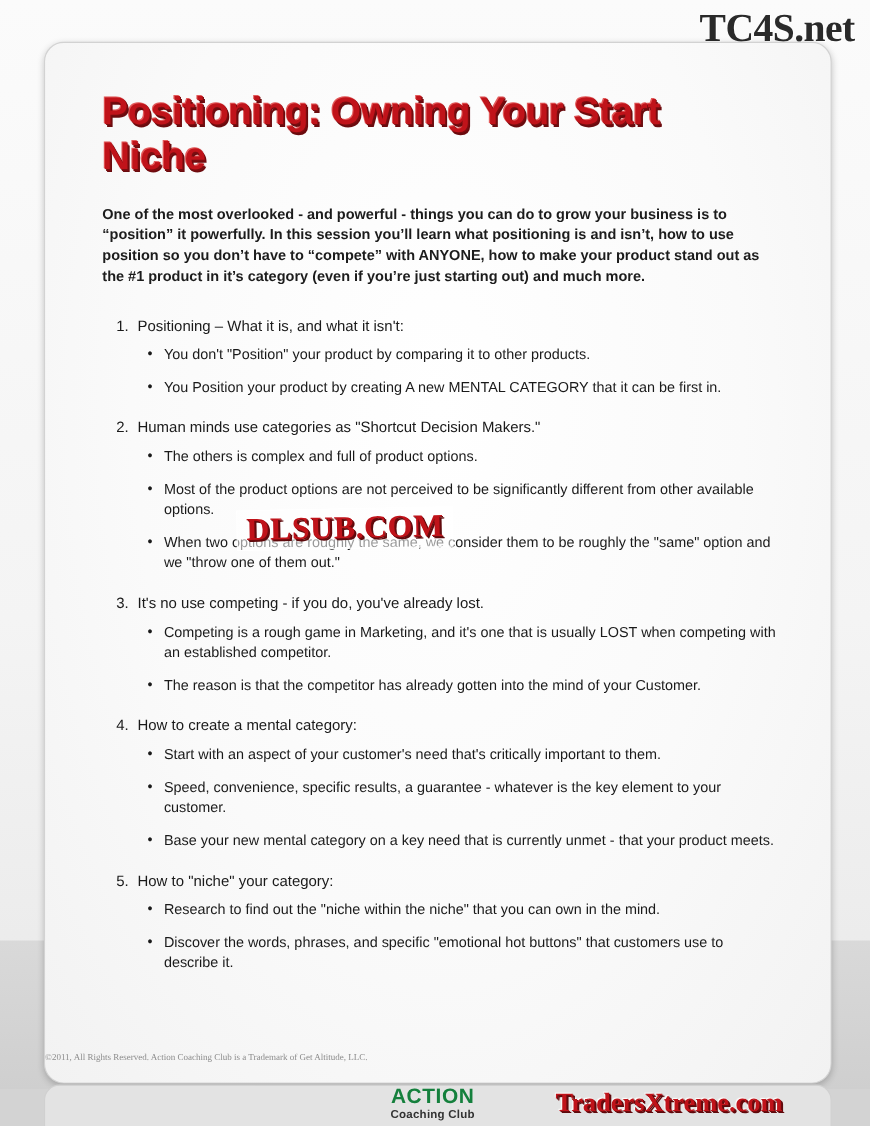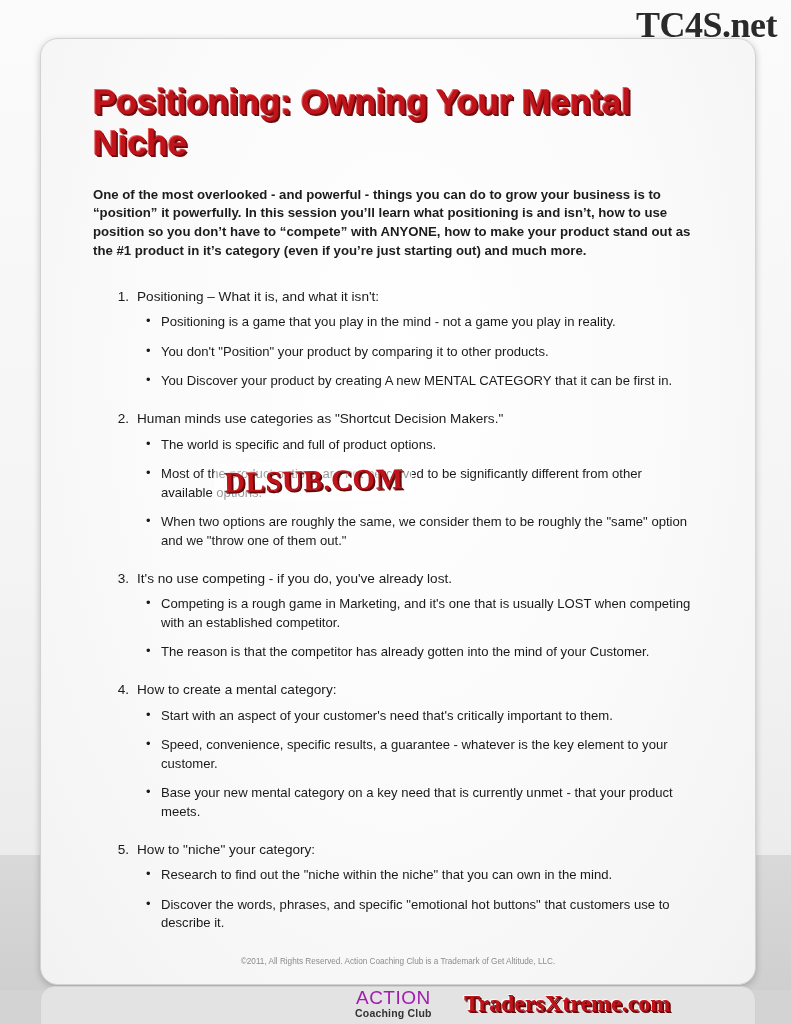--- a/index.html
+++ b/index.html
@@ -95,21 +95,21 @@
     font-size: 13.2px;
     font-weight: bold;
     line-height: 1.42;
     color: #1c1c1c;
     margin: 0 0 26px 0;
     max-width: 605px;
   }
 
   
   ol.outline {
-    margin: 12px;
+    margin: 0;
     padding: 0 0 0 28px;
     list-style: none;
     counter-reset: item;
   }
   ol.outline > li {
     position: relative;
     margin: 0 0 10px 0;
     font-size: 13.6px;
     color: #1a1a1a;
     line-height: 1.45;
@@ -172,50 +172,50 @@
     border: 1px solid rgba(255,255,255,0.8);
     transform: rotate(-1.2deg);
   }
 
   
   .copyright {
     position: absolute;
     left: 0;
     right: 0;
     bottom: 18px;
-    text-align: center;
+    text-align: left;
     font-size: 8.2px;
     color: #8c8c8c;
-    font-family: Liberation Sans, sans-serif;
+    font-family: Liberation Serif, serif;
   }
 
   
   .footer-logo {
     position: absolute;
     left: 355px;
     top: 988px;
     text-align: center;
     line-height: 1.05;
   }
   .footer-logo .action {
     font-size: 19px;
-    font-weight: normal;
-    color: #a21caf;
+    font-weight: bold;
+    color: #15803d;
     letter-spacing: 0.5px;
   }
   .footer-logo .coaching {
     font-size: 10.5px;
     color: #333333;
     letter-spacing: 0.2px;
     font-weight: bold;
   }
 
   .wm-bottom {
     position: absolute;
-    left: 464px;
+    left: 505px;
     top: 990px;
     font-size: 24px;
     font-weight: bold;
     font-family: "Liberation Serif", serif;
     color: #c0131a;
     text-shadow:
       1px 1px 0 #6d0b0e,
       2px 2px 0 #5d090c,
       -1px -1px 1px #ffffff;
   }
@@ -237,39 +237,38 @@
 
 <div class="page-bg"></div>
 <div class="bg-band"></div>
 <div class="bg-band-lower"></div>
 
 <div class="wm-top">TC4S.net</div>
 
 <div class="sheet">
   <div class="sheet-inner">
 
-    <h1 class="doc-title">Positioning: Owning Your Mental Niche</h1>
+    <h1 class="doc-title">Positioning: Owning Your Start Niche</h1>
 
     <p class="intro">One of the most overlooked - and powerful - things you can do to grow your business is to “position” it powerfully. In this session you’ll learn what positioning is and isn’t, how to use position so you don’t have to “compete” with ANYONE, how to make your product stand out as the #1 product in it’s category (even if you’re just starting out) and much more.</p>
 
     <ol class="outline">
 
       <li>
         <span class="num-label">Positioning – What it is, and what it isn't:</span>
         <ul class="sub">
-          <li>Positioning is a game that you play in the mind - not a game you play in reality.</li>
           <li>You don't "Position" your product by comparing it to other products.</li>
-          <li>You Discover your product by creating A new MENTAL CATEGORY that it can be first in.</li>
+          <li>You Position your product by creating A new MENTAL CATEGORY that it can be first in.</li>
         </ul>
       </li>
 
       <li>
         <span class="num-label">Human minds use categories as "Shortcut Decision Makers."</span>
         <ul class="sub">
-          <li>The world is specific and full of product options.</li>
+          <li>The others is complex and full of product options.</li>
           <li>Most of the product options are not perceived to be significantly different from other available options.</li>
           <li>When two options are roughly the same, we consider them to be roughly the "same" option and we "throw one of them out."</li>
         </ul>
       </li>
 
       <li>
         <span class="num-label">It's no use competing - if you do, you've already lost.</span>
         <ul class="sub">
           <li>Competing is a rough game in Marketing, and it's one that is usually LOST when competing with an established competitor.</li>
           <li>The reason is that the competitor has already gotten into the mind of your Customer.</li>

